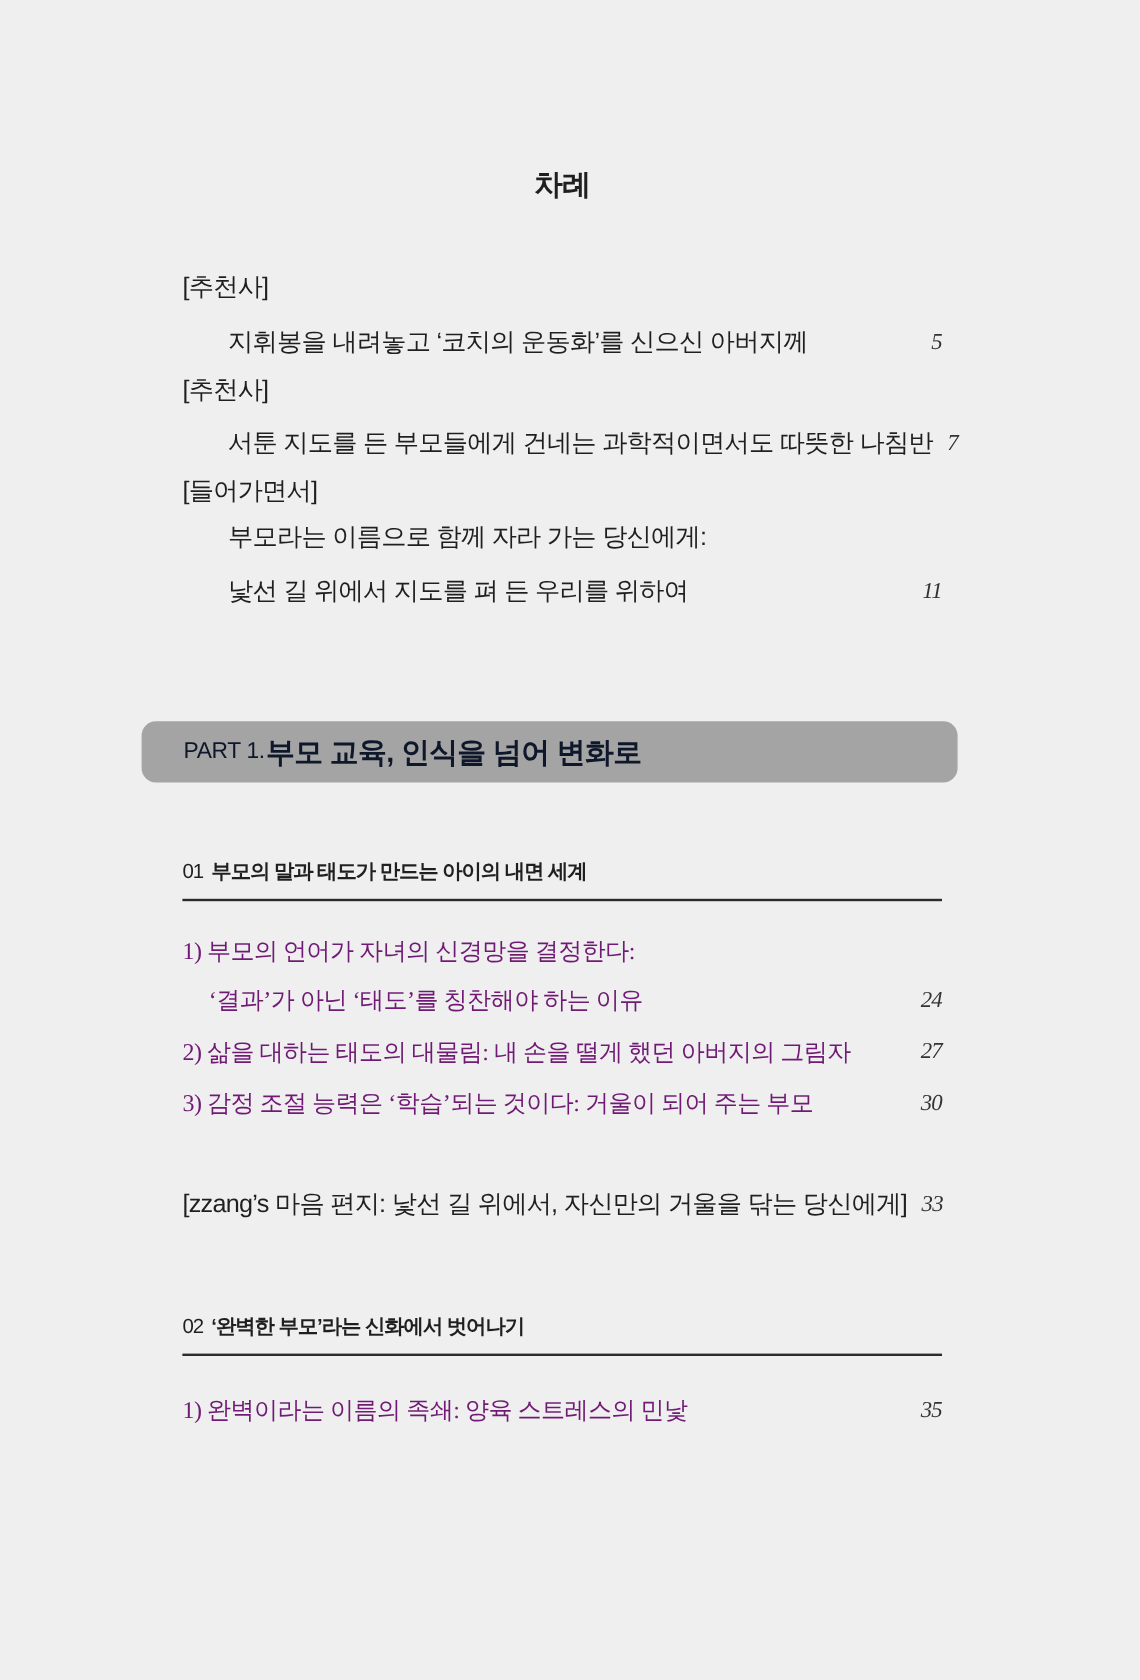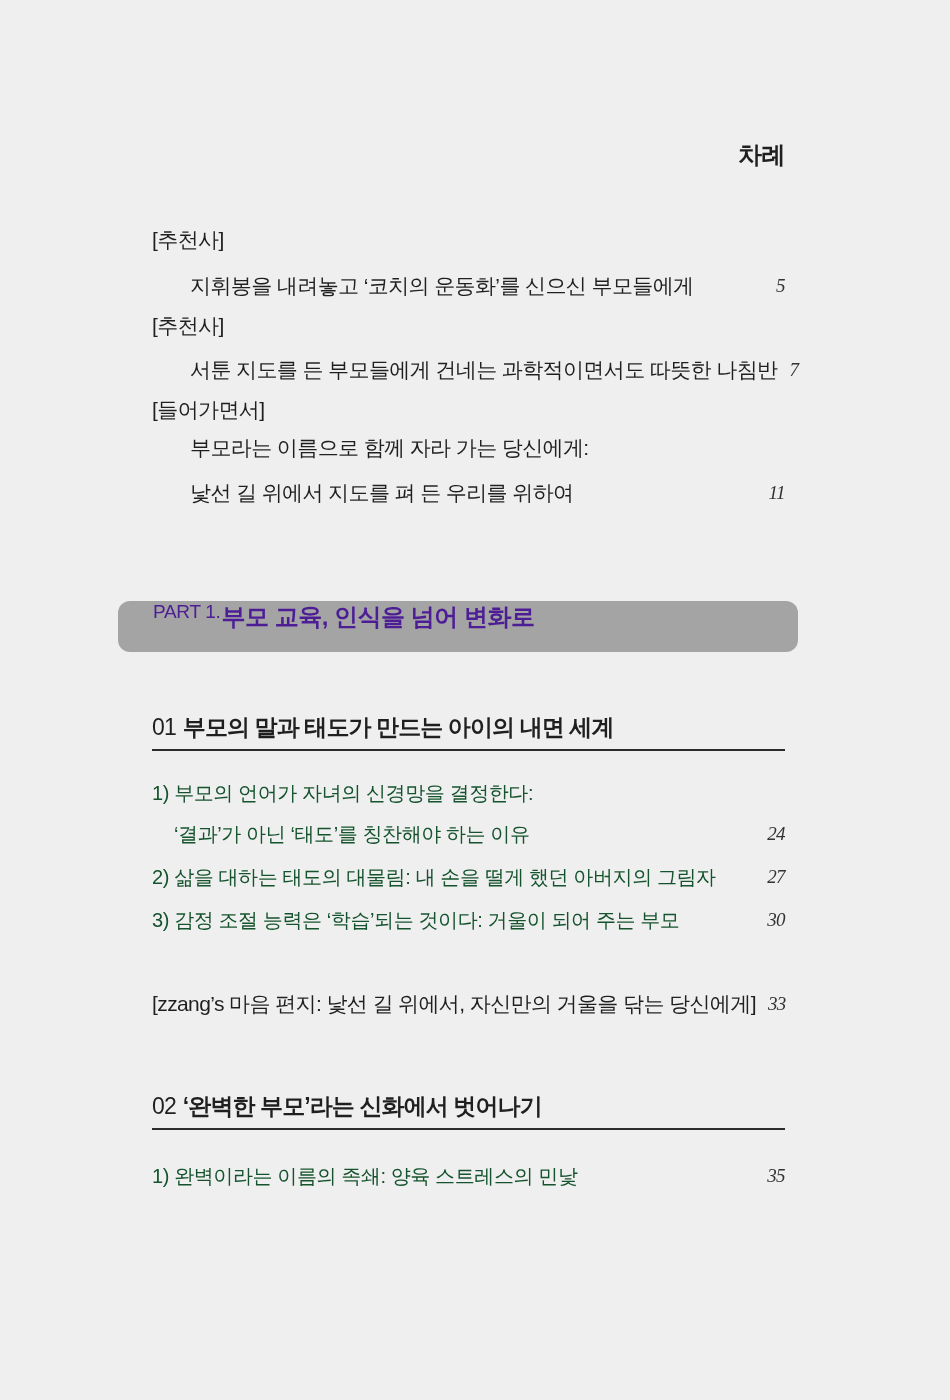--- a/index.html
+++ b/index.html
@@ -11,21 +11,21 @@
     background: #efefef;
     font-family: "Liberation Sans", sans-serif;
     color: #1f1f1f;
     overflow: hidden;
   }
   .toc-title {
     position: absolute;
     left: 152px;
     width: 633px;
     top: 140px;
-    text-align: right;
+    text-align: center;
     font-size: 24px;
     font-weight: 700;
     line-height: 30px;
     letter-spacing: -0.5px;
   }
   .row {
     position: absolute;
     left: 152px;
     width: 633px;
     line-height: 30px;
@@ -33,22 +33,22 @@
     letter-spacing: -0.6px;
     display: flex;
     justify-content: space-between;
     align-items: center;
     white-space: nowrap;
   }
   .row .txt { flex: 1 1 auto; overflow: visible; }
   .label { font-weight: 500; }
   .ind { padding-left: 38px; }
   .serif {
-    font-family: Liberation Sans, sans-serif;
-    color: #14532d;
+    font-family: Liberation Serif, serif;
+    color: #701a75;
     font-size: 20px;
     letter-spacing: -0.4px;
   }
   .serif-ind { padding-left: 22px; }
   .pg {
     font-family: "Liberation Serif", "DejaVu Serif", serif;
     font-style: italic;
     font-size: 19px;
     color: #333333;
     flex: 0 0 auto;
@@ -56,38 +56,39 @@
   }
   .part-banner {
     position: absolute;
     left: 118px;
     top: 601px;
     width: 680px;
     height: 51px;
     background: #a4a4a4;
     border-radius: 12px;
     display: flex;
+    align-items: center;
     padding-left: 35px;
     box-sizing: border-box;
-    color: #4c1d95;
+    color: #0f172a;
     white-space: nowrap;
   }
   .part-prefix { font-size: 19px; letter-spacing: -0.3px; }
   .part-title {
     font-family: Liberation Sans, sans-serif;
     font-weight: 700;
     font-size: 24px;
     margin-left: 1px;
     letter-spacing: -0.5px;
   }
   .heading {
     position: absolute;
     left: 152px;
     width: 633px;
-    font-size: 23px;
+    font-size: 17px;
     line-height: 30px;
     letter-spacing: -0.9px;
     white-space: nowrap;
   }
   .heading .num { font-weight: 400; margin-right: 7px; }
   .heading .ht { font-weight: 700; }
   .rule {
     position: absolute;
     left: 152px;
     width: 633px;
@@ -99,21 +100,21 @@
 <body>
 
 <div class="page">
 
   <div class="toc-title">차례</div>
 
   <div class="row" style="top:225px">
     <span class="txt label">[추천사]</span>
   </div>
   <div class="row" style="top:271px">
-    <span class="txt ind">지휘봉을 내려놓고 ‘코치의 운동화’를 신으신 부모들에게</span>
+    <span class="txt ind">지휘봉을 내려놓고 ‘코치의 운동화’를 신으신 아버지께</span>
     <span class="pg">5</span>
   </div>
 
   <div class="row" style="top:311px">
     <span class="txt label">[추천사]</span>
   </div>
   <div class="row" style="top:355px">
     <span class="txt ind">서툰 지도를 든 부모들에게 건네는 과학적이면서도 따뜻한 나침반</span>
     <span class="pg">7</span>
   </div>

